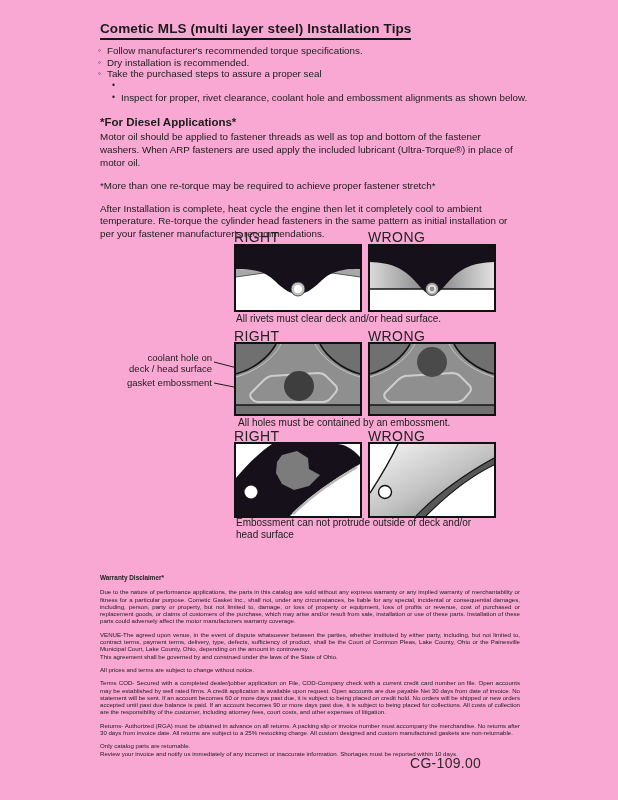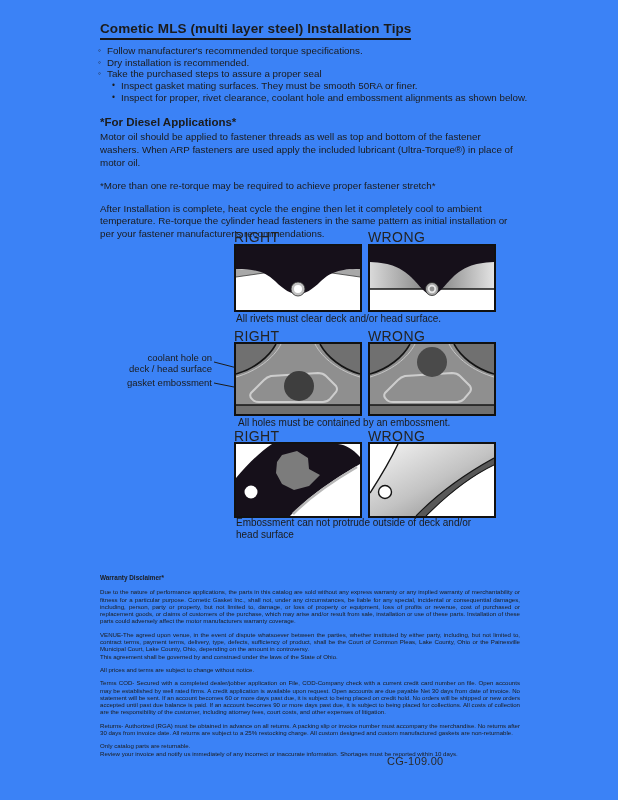--- a/index.html
+++ b/index.html
@@ -1,18 +1,18 @@
 <!DOCTYPE html>
 <html><head>
 <meta charset="utf-8">
 <style>
   * { margin:0; padding:0; box-sizing:border-box; }
   html,body { background:#ffffff; }
   .page {
-    position:relative; width:618px; height:800px; background:#3b82f6;
+    position:relative; width:618px; height:800px; background:#f9a8d4;
     font-family:"Liberation Sans", sans-serif; color:#1b1b1b; overflow:hidden;
   }
   .title {
     position:absolute; left:100px; top:21px;
     font-size:13.5px; font-weight:bold; letter-spacing:0.1px;
     border-bottom:2px solid #151515; padding-bottom:2px;
   }
   .bullets { position:absolute; left:98px; top:45px; width:444px; font-size:9.8px; line-height:11.7px; }
   .b-row { display:flex; }
   .b-row.sub { margin-left:14px; }
@@ -23,21 +23,21 @@
   .dg-label { position:absolute; width:128px; text-align:left; font-size:14px; letter-spacing:0.4px; color:#232323; }
   .panel { position:absolute; width:128px; border:2px solid #111111; background:#fff; }
   .panel svg { display:block; }
   .caption { position:absolute; font-size:10px; line-height:11.5px; color:#1b1b1b; }
   .side-label { position:absolute; text-align:right; font-size:9.5px; line-height:11px; }
   .pre { white-space:pre-line; }
   .leader { position:absolute; left:213px; top:356px; }
   .fineprint { position:absolute; left:100px; top:574px; width:420px; font-size:6.1px; line-height:7.3px; text-align:justify; }
   .fineprint h3 { font-size:6.4px; font-weight:bold; margin-bottom:7px; text-align:left; }
   .fineprint p { margin-bottom:6px; }
-  .pagenum { position:absolute; left:387px; top:755px; font-size:11px; letter-spacing:0.3px; color:#2a2a2a; }
+  .pagenum { position:absolute; left:410px; top:755px; font-size:14px; letter-spacing:0.3px; color:#2a2a2a; }
 </style>
 </head>
 <body>
 
 <div class="page">
 
   <div class="title">Cometic MLS (multi layer steel) Installation Tips</div>
 
   <div class="bullets">
     <div class="b-row">
@@ -47,21 +47,20 @@
     <div class="b-row">
       <span class="b-marker">◦</span>
       <span>Dry installation is recommended.</span>
     </div>
     <div class="b-row">
       <span class="b-marker">◦</span>
       <span>Take the purchased steps to assure a proper seal</span>
     </div>
     <div class="b-row sub">
       <span class="b-marker">•</span>
-      <span>Inspect gasket mating surfaces.  They must be smooth 50RA or finer.</span>
     </div>
     <div class="b-row sub">
       <span class="b-marker">•</span>
       <span>Inspect for proper, rivet clearance, coolant hole and embossment alignments as shown below.</span>
     </div>
   </div>
 
   <div class="diesel">
     <h2>*For Diesel Applications*</h2>
     <p>Motor oil should be applied to fastener threads as well as top and bottom of the fastener washers. When ARP fasteners are used apply the included lubricant (Ultra-Torque®) in place of motor oil.</p>

